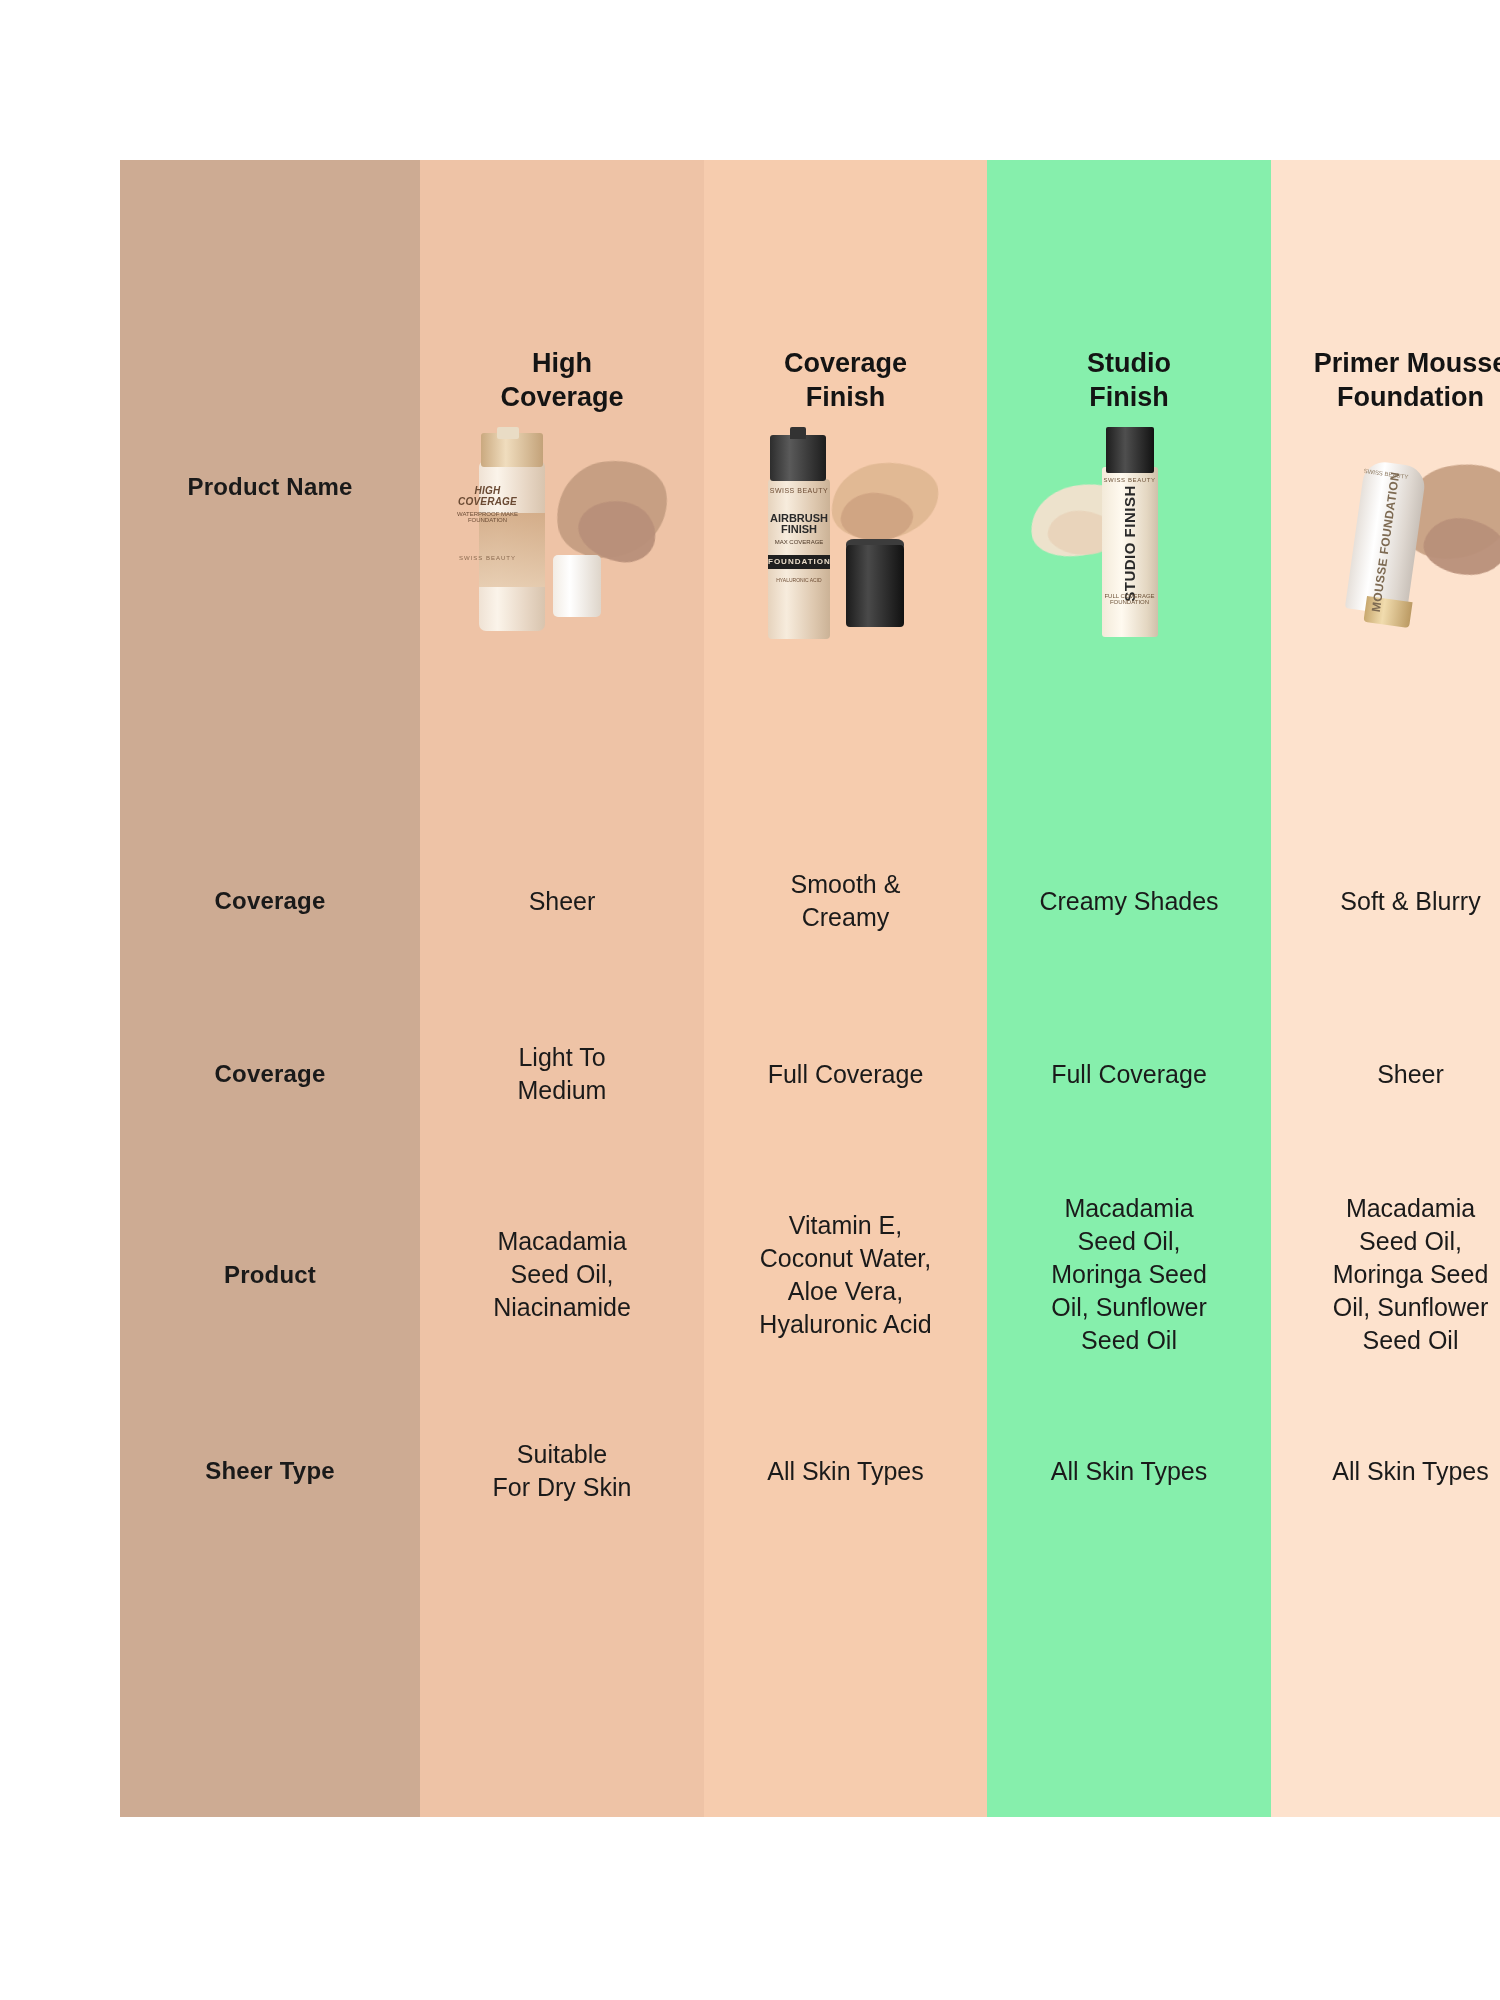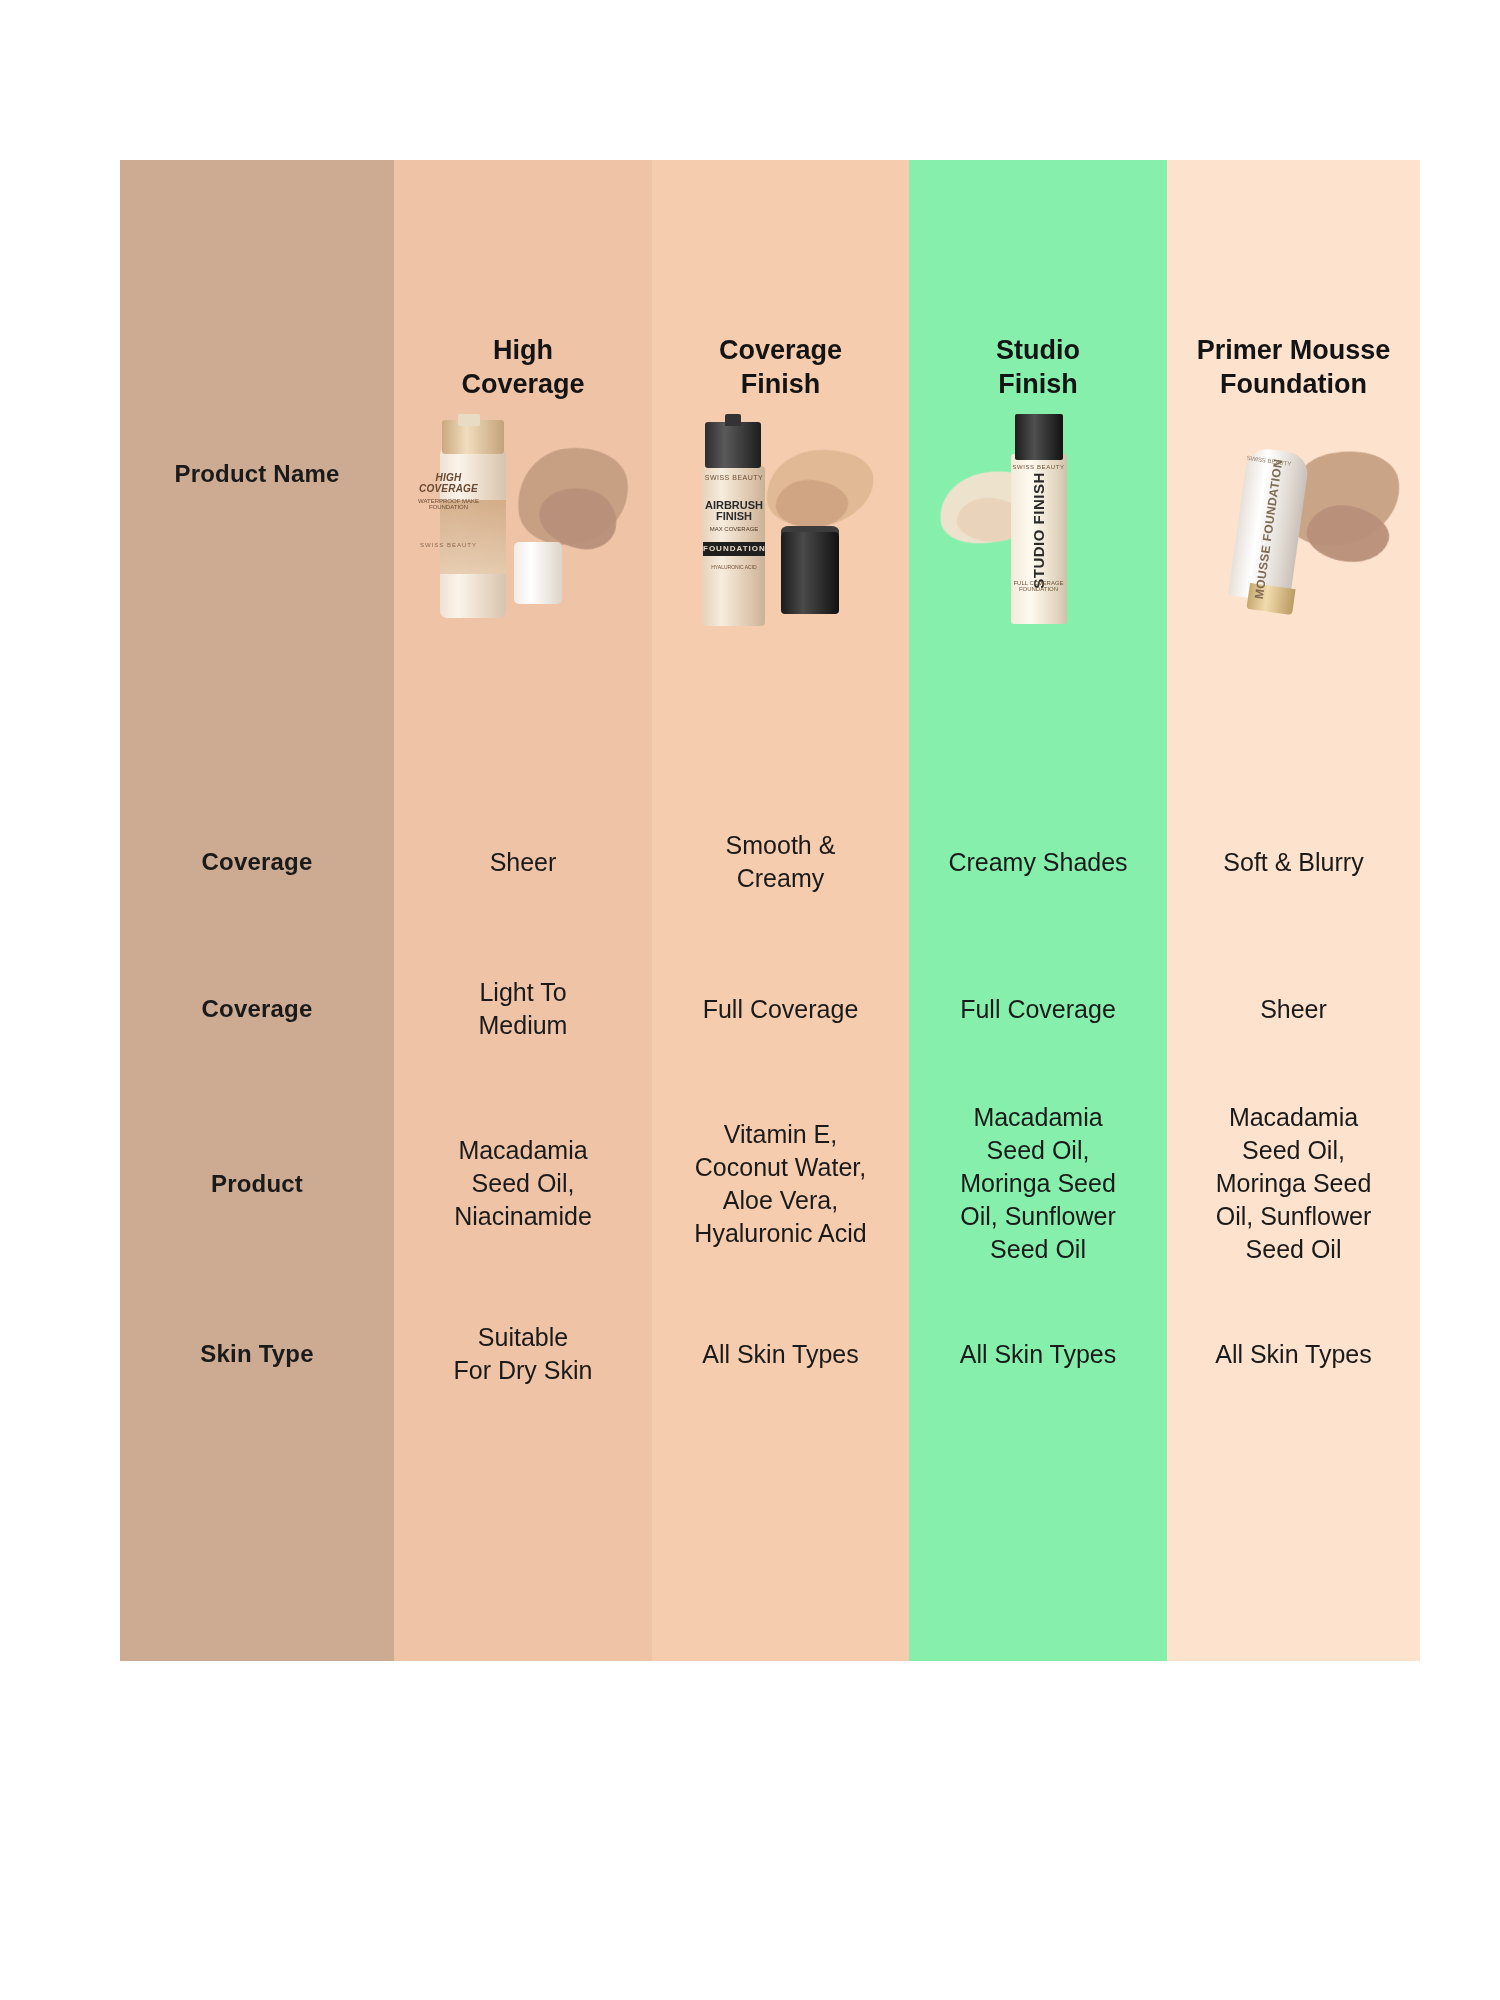--- a/index.html
+++ b/index.html
@@ -25,21 +25,21 @@
     height: 1700px;
   }
   table.comparison {
     border-collapse: collapse;
     width: 1260px;
     table-layout: fixed;
   }
   table.comparison td {
     vertical-align: middle;
     text-align: center;
-    padding: 4px;
+    padding: 17px;
     border: none;
     color: #1a1a1a;
   }
   
   .col-label { background: #cdab93; width: 266px; }
   .col-1 { background: #eec3a6; width: 250px; }
   .col-2 { background: #f6ccae; width: 249px; }
   .col-3 { background: #86efac; width: 250px; }
   .col-4 { background: #fde2cd; width: 245px; }
 
@@ -340,21 +340,21 @@
 
       <tr class="benefits-row row-sep">
         <td class="col-label label-cell">Product</td>
         <td class="col-1 value-cell">Macadamia<br>Seed Oil,<br>Niacinamide</td>
         <td class="col-2 value-cell">Vitamin E,<br>Coconut Water,<br>Aloe Vera,<br>Hyaluronic Acid</td>
         <td class="col-3 value-cell">Macadamia<br>Seed Oil,<br>Moringa Seed<br>Oil, Sunflower<br>Seed Oil</td>
         <td class="col-4 value-cell">Macadamia<br>Seed Oil,<br>Moringa Seed<br>Oil, Sunflower<br>Seed Oil</td>
       </tr>
 
       <tr class="skin-row row-sep">
-        <td class="col-label label-cell">Skin Type</td>
+        <td class="col-label label-cell">Sheer Type</td>
         <td class="col-1 value-cell">Suitable<br>For Dry Skin</td>
         <td class="col-2 value-cell">All Skin Types</td>
         <td class="col-3 value-cell">All Skin Types</td>
         <td class="col-4 value-cell">All Skin Types</td>
       </tr>
 
       <tr class="tail-row row-sep">
         <td class="col-label"></td>
         <td class="col-1"></td>
         <td class="col-2"></td>

